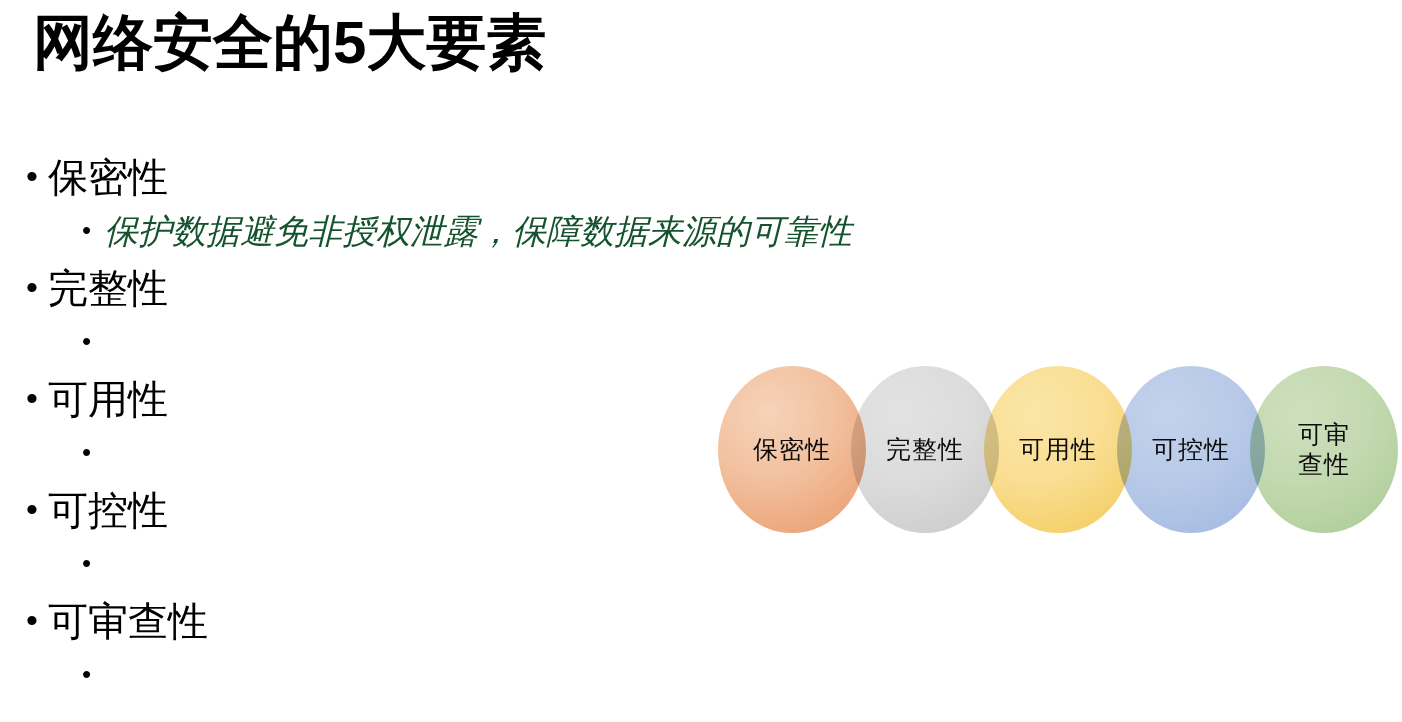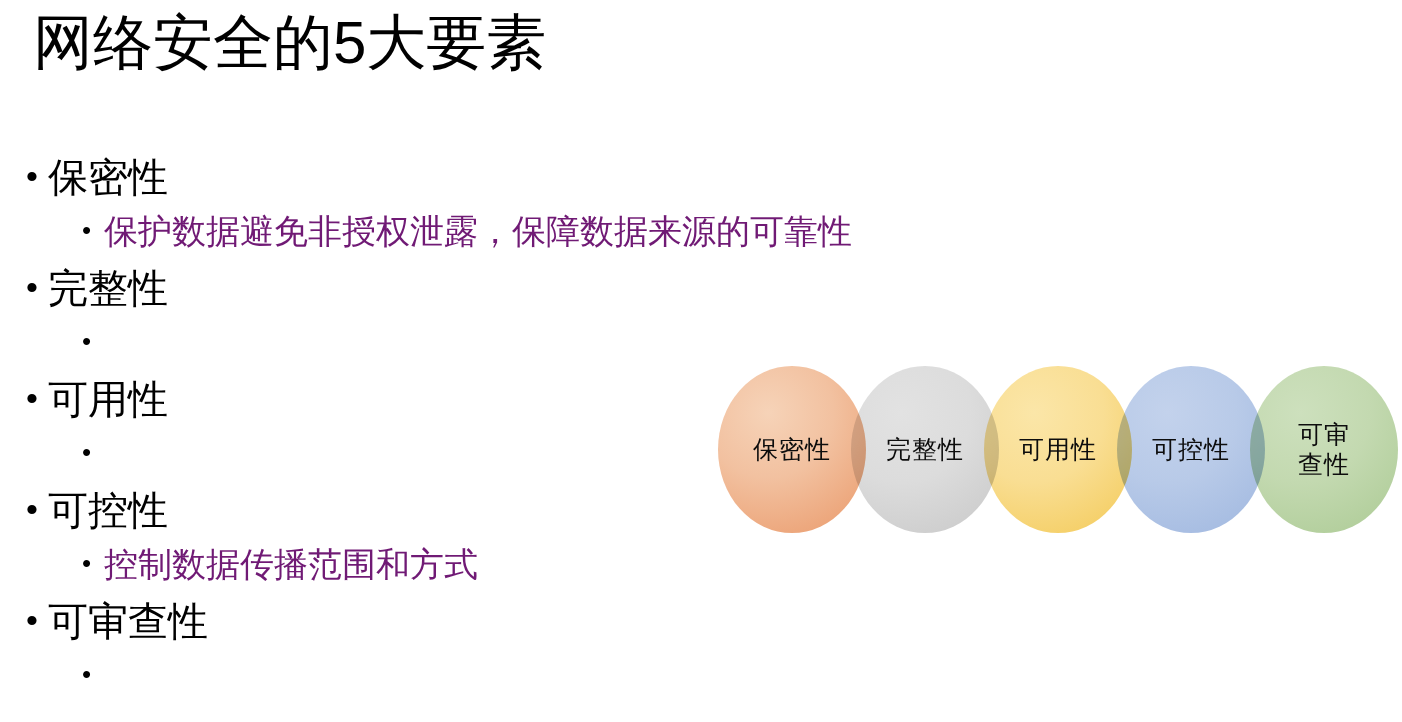--- a/index.html
+++ b/index.html
@@ -16,21 +16,21 @@
     color: #000000;
   }
 
   
   #slide-title {
     position: absolute;
     left: 33px;
     top: 8px;
     font-size: 60px;
     line-height: 1.18;
-    font-weight: 400;
+    font-weight: 700;
     letter-spacing: 0px;
     color: #000000;
     white-space: nowrap;
   }
 
   
   #bullet-list {
     position: absolute;
     left: 0px;
     top: 152px;
@@ -72,21 +72,22 @@
     flex: 0 0 22px;
     font-size: 26px;
     line-height: 44px;
     color: #000;
     text-align: left;
   }
   .level2 .txt {
     font-size: 34px;
     line-height: 46px;
     white-space: nowrap;
-    color: #701a75;
+    color: #14532d;
+    font-style: italic;
   }
 
   
   #venn-diagram {
     position: absolute;
     left: 714px;
     top: 362px;
     width: 688px;
     height: 178px;
   }
@@ -159,21 +160,20 @@
     </div>
   </div>
 
   <div class="bullet-group">
     <div class="level1">
       <span class="dot">•</span>
       <span class="txt">可控性</span>
     </div>
     <div class="level2">
       <span class="dot">•</span>
-      <span class="txt">控制数据传播范围和方式</span>
     </div>
   </div>
 
   <div class="bullet-group">
     <div class="level1">
       <span class="dot">•</span>
       <span class="txt">可审查性</span>
     </div>
     <div class="level2">
       <span class="dot">•</span>

